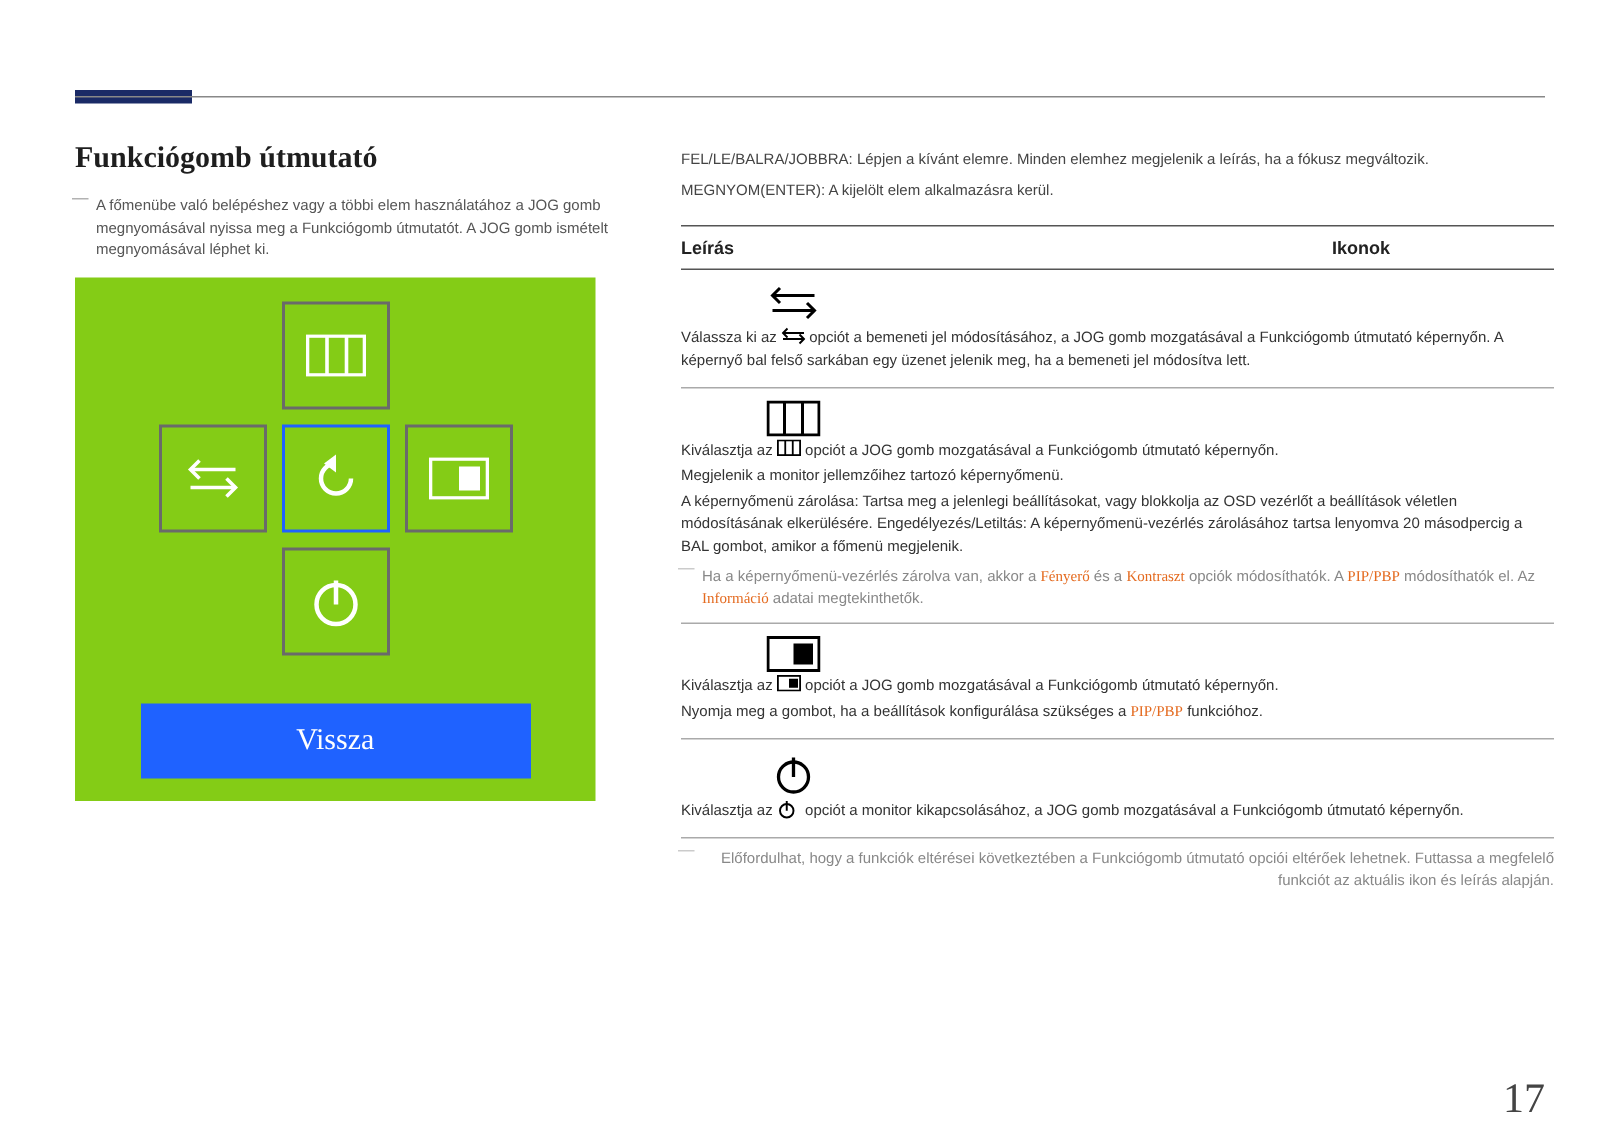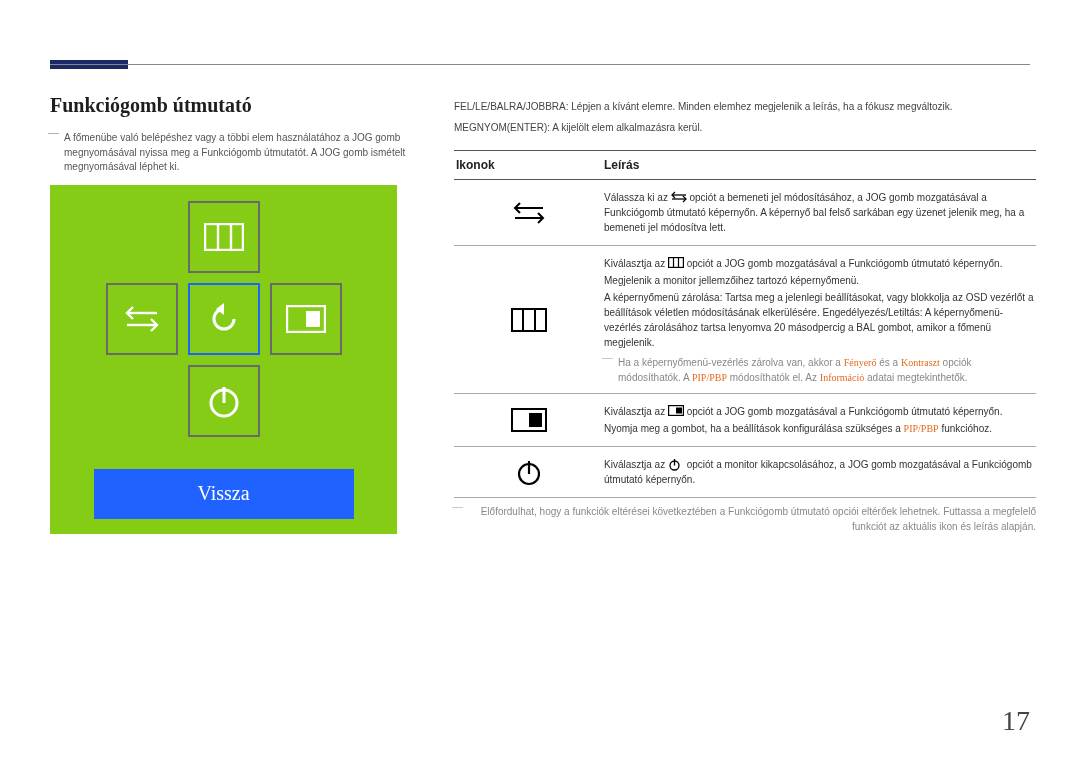--- a/index.html
+++ b/index.html
@@ -17,21 +17,21 @@
     width: 78px; height: 9px;
     background: #1a2a66;
   }
   .hr-top {
     position: absolute;
     top: 64px; left: 50px; right: 50px;
     border-top: 1px solid #888;
   }
   .page-num {
     position: absolute;
-    bottom: 26px; right: 50px;
+    bottom: 14px; right: 50px;
     font-size: 28px;
     font-weight: 300;
     color: #444;
     font-family: Georgia, serif;
   }
   .left-col {
     position: absolute;
     left: 50px; top: 94px;
     width: 380px;
   }
@@ -115,20 +115,21 @@
     font-size: 12px;
     padding: 7px 0;
   }
   .th-ic { width: 150px; padding-left: 2px; }
   .th-de { flex: 1; }
 
   .row {
     display: flex;
     border-bottom: 1px solid #aaa;
     padding: 8px 0;
+    flex-direction: column;
   }
   .row:last-of-type { border-bottom: 1px solid #888; }
   .ic {
     width: 150px;
     display: flex; align-items: center; justify-content: center;
   }
   .ic svg { stroke: #000; fill: none; stroke-width: 2; }
   .desc {
     flex: 1;
     font-size: 10px;
@@ -221,22 +222,22 @@
     </div>
     <div class="back-btn">Vissza</div>
   </div>
 </div>
 
 <div class="right-col">
   <div class="instr">FEL/LE/BALRA/JOBBRA: Lépjen a kívánt elemre. Minden elemhez megjelenik a leírás, ha a fókusz megváltozik.</div>
   <div class="instr">MEGNYOM(ENTER): A kijelölt elem alkalmazásra kerül.</div>
 
   <div class="tbl-head">
+    <div class="th th-de">Leírás</div>
     <div class="th th-ic">Ikonok</div>
-    <div class="th th-de">Leírás</div>
   </div>
 
   <div class="row">
     <div class="ic">
       <svg width="34" height="28" viewBox="0 0 34 28">
         <polyline points="8,4 3,9 8,14" stroke-width="2"></polyline>
         <line x1="3" y1="9" x2="31" y2="9" stroke-width="2"></line>
         <polyline points="26,14 31,19 26,24" stroke-width="2"></polyline>
         <line x1="3" y1="19" x2="31" y2="19" stroke-width="2"></line>
       </svg>

